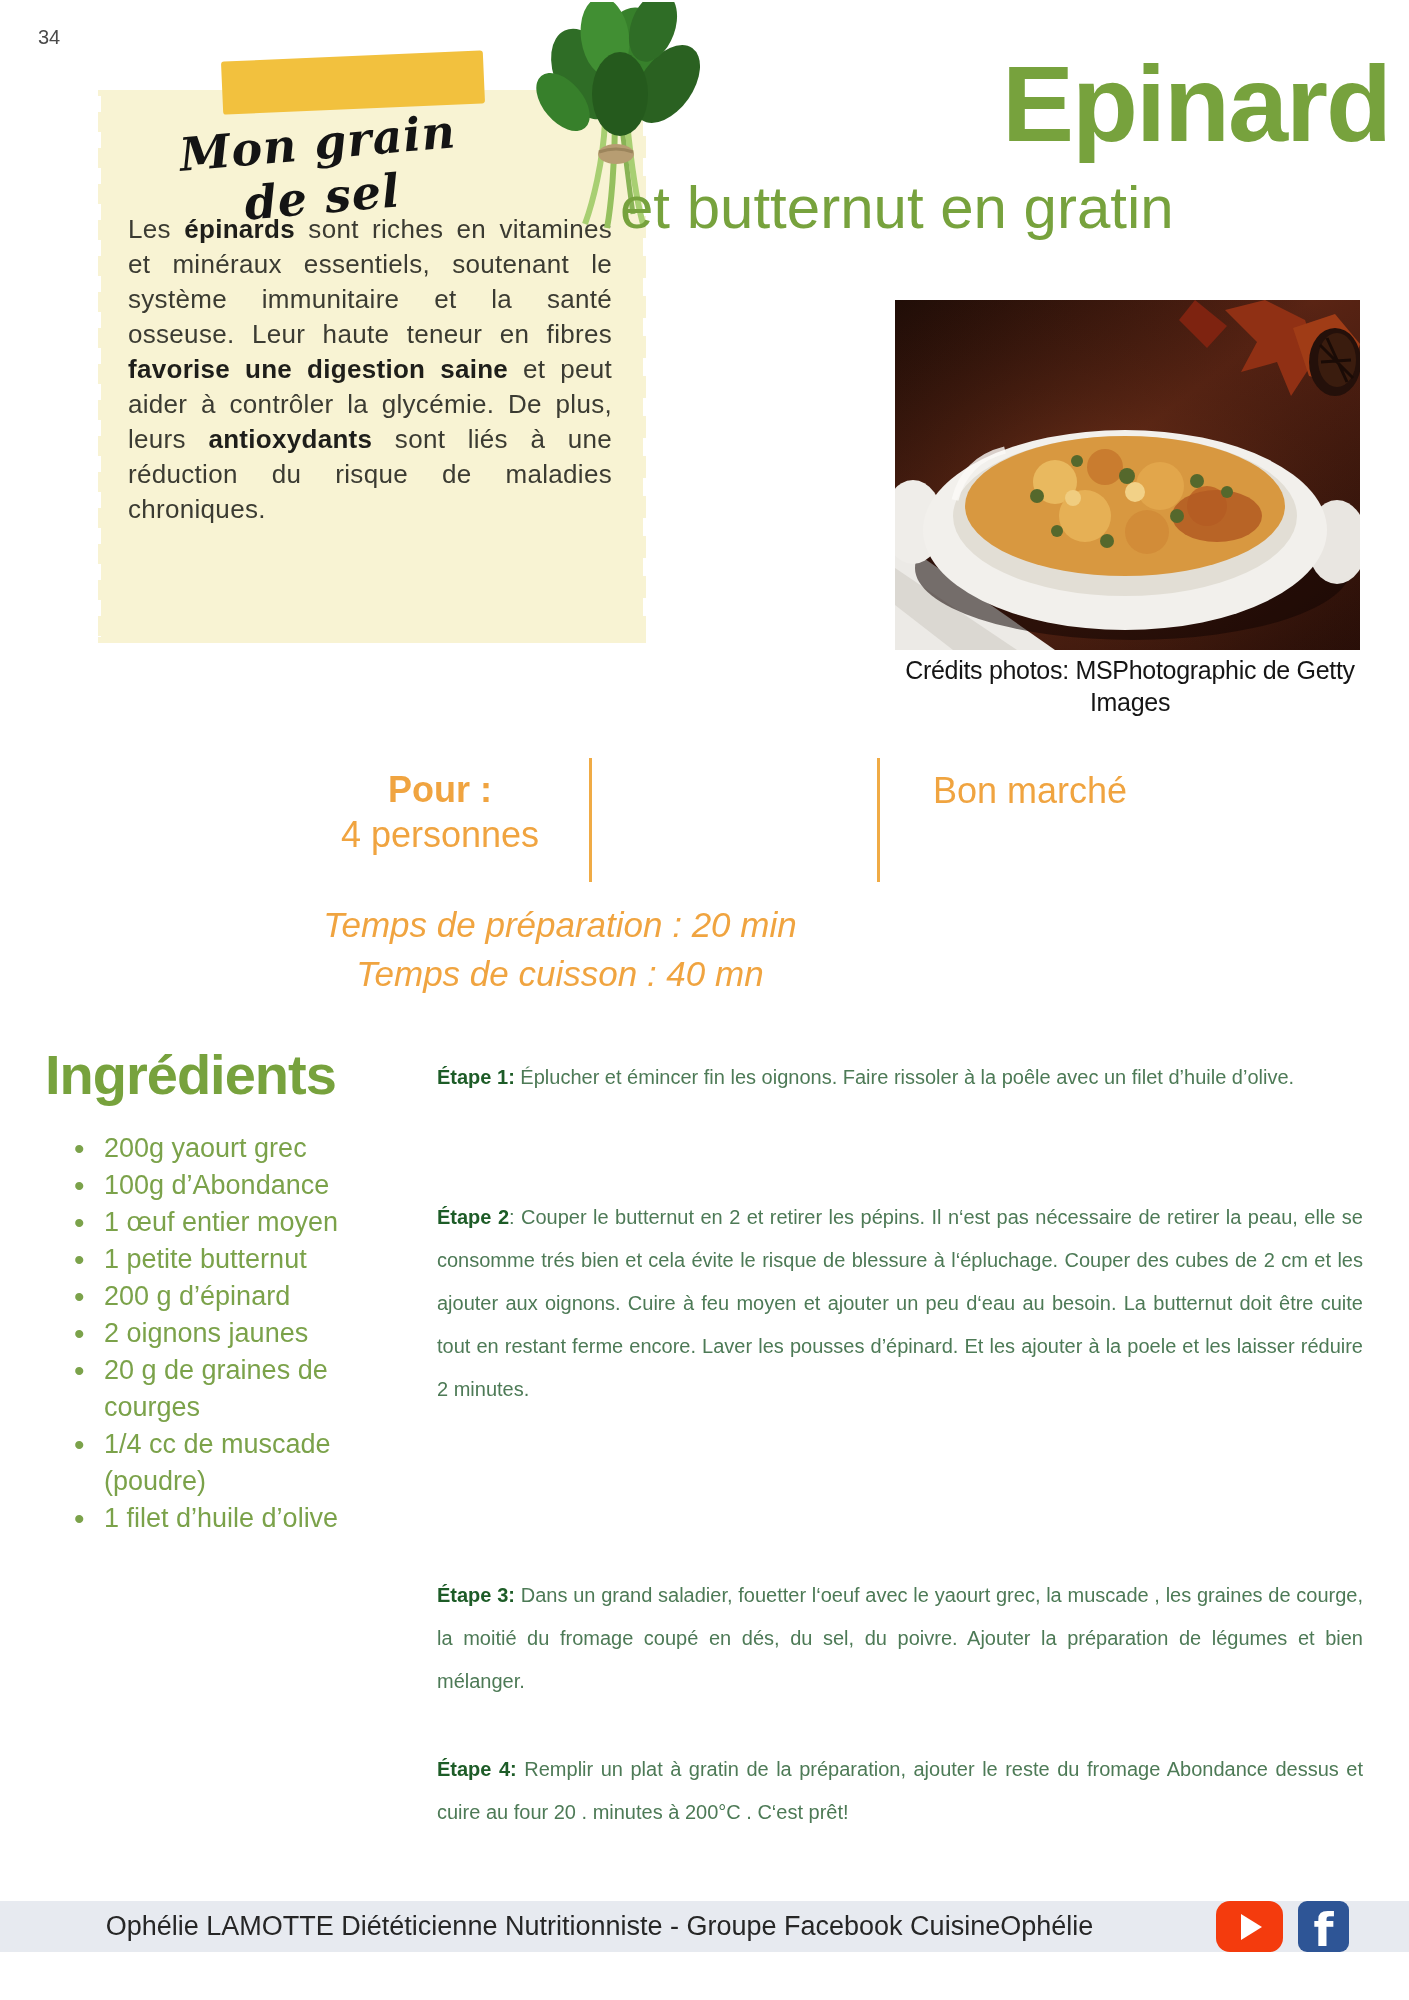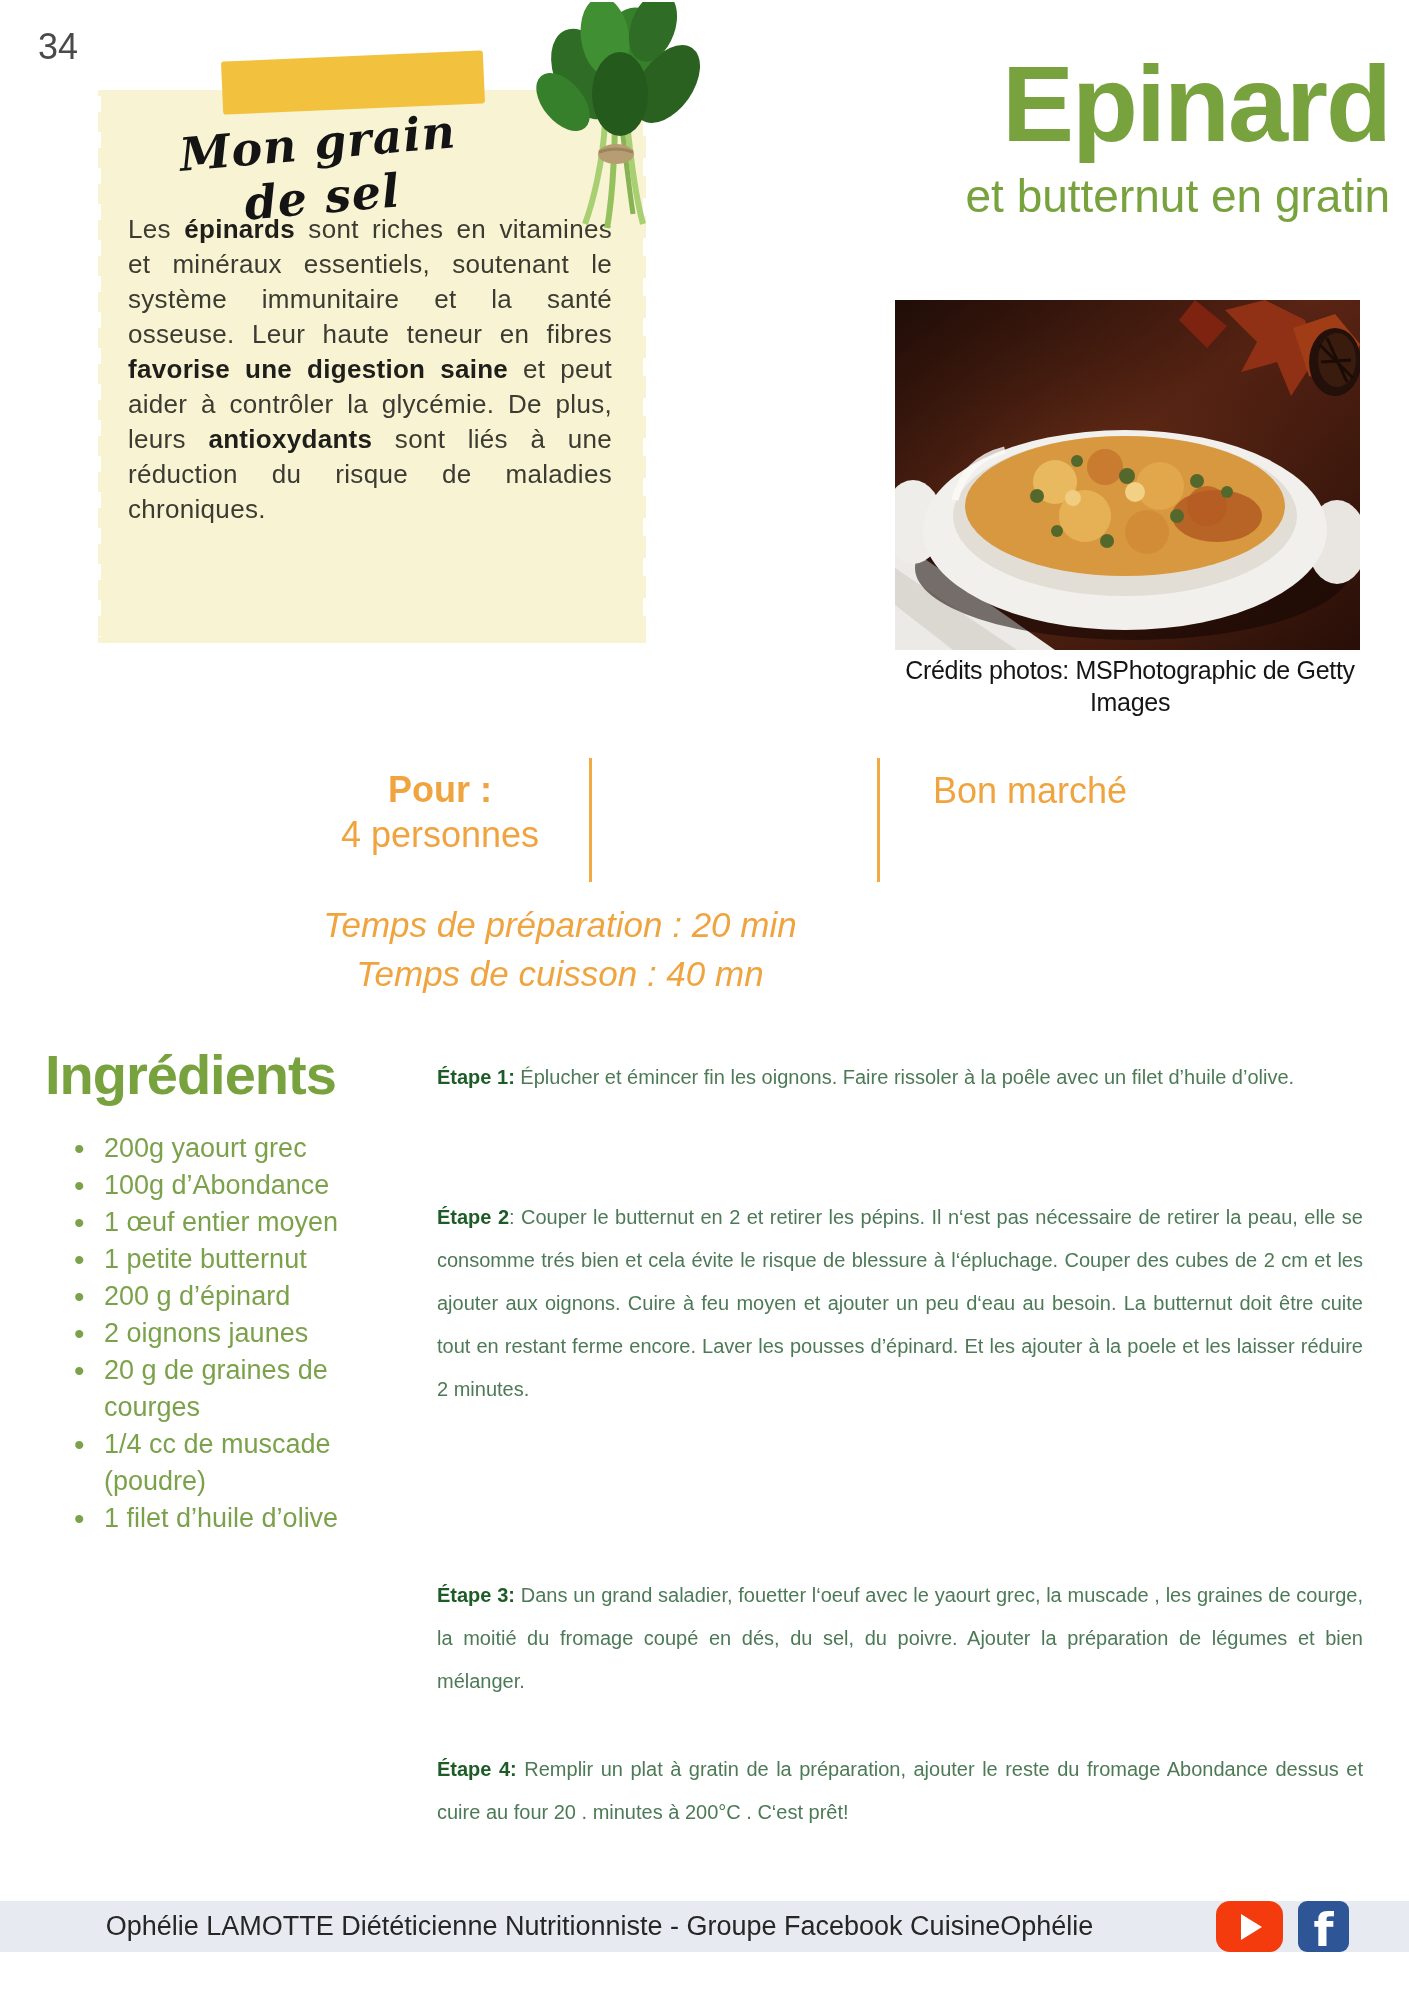--- a/index.html
+++ b/index.html
@@ -1,20 +1,20 @@
 <!DOCTYPE html>
 <html><head>
 <meta charset="utf-8">
 <style>
   html,body{margin:0;padding:0;background:#ffffff;}
   #page{position:relative;width:1409px;height:2000px;background:#ffffff;overflow:hidden;
         font-family:"Liberation Sans",sans-serif;}
 
   
-  .page-number{position:absolute;left:38px;top:26px;font-size:36px;color:#4a4a4a;}
+  .page-number{position:absolute;left:38px;top:26px;font-size:20px;color:#4a4a4a;}
 
   
   .note{position:absolute;left:98px;top:90px;width:548px;height:553px;background:#f8f3d3;z-index:1;}
   .note::before{content:"";position:absolute;left:-2px;top:6px;bottom:6px;width:5px;
     background:repeating-linear-gradient(to bottom,#ffffff 0 16px,transparent 16px 36px);}
   .note::after{content:"";position:absolute;right:-2px;top:6px;bottom:6px;width:5px;
     background:repeating-linear-gradient(to bottom,transparent 0 22px,#ffffff 22px 40px);}
   .tape{position:absolute;left:222px;top:56px;width:262px;height:53px;background:#f2c13e;
         transform:rotate(-2.5deg);border-radius:3px;z-index:3;}
   .note-title{position:absolute;left:150px;top:116px;width:340px;text-align:center;z-index:2;
@@ -24,22 +24,22 @@
         font-size:26px;line-height:35px;color:#3b3b32;text-align:justify;letter-spacing:.3px;}
   .note-body .b{font-weight:700;color:#1e1e1a;}
 
   
   .spinach{position:absolute;left:535px;top:2px;width:168px;height:235px;z-index:4;}
 
   
   .title-block{position:absolute;left:620px;top:48px;width:770px;z-index:5;}
   .title-main{font-size:108px;line-height:112px;font-weight:800;color:#77a23d;text-align:right;
         letter-spacing:-2px;}
-  .title-sub{font-size:46px;line-height:56px;font-weight:400;color:#77a23d;text-align:right;
-        margin-top:8px;}
+  .title-sub{font-size:60px;line-height:56px;font-weight:400;color:#77a23d;text-align:left;
+        margin-top:20px;}
 
   
   .photo{position:absolute;left:895px;top:300px;width:465px;height:350px;overflow:hidden;}
   .photo svg{display:block;width:100%;height:100%;}
   .credits{position:absolute;left:880px;top:654px;width:500px;text-align:center;
         font-size:25px;line-height:32px;color:#151515;letter-spacing:-0.3px;}
 
   
   .meta-col{position:absolute;top:768px;text-align:center;color:#f0a440;}
   .meta-col .label{font-weight:700;font-size:36px;line-height:44px;}

